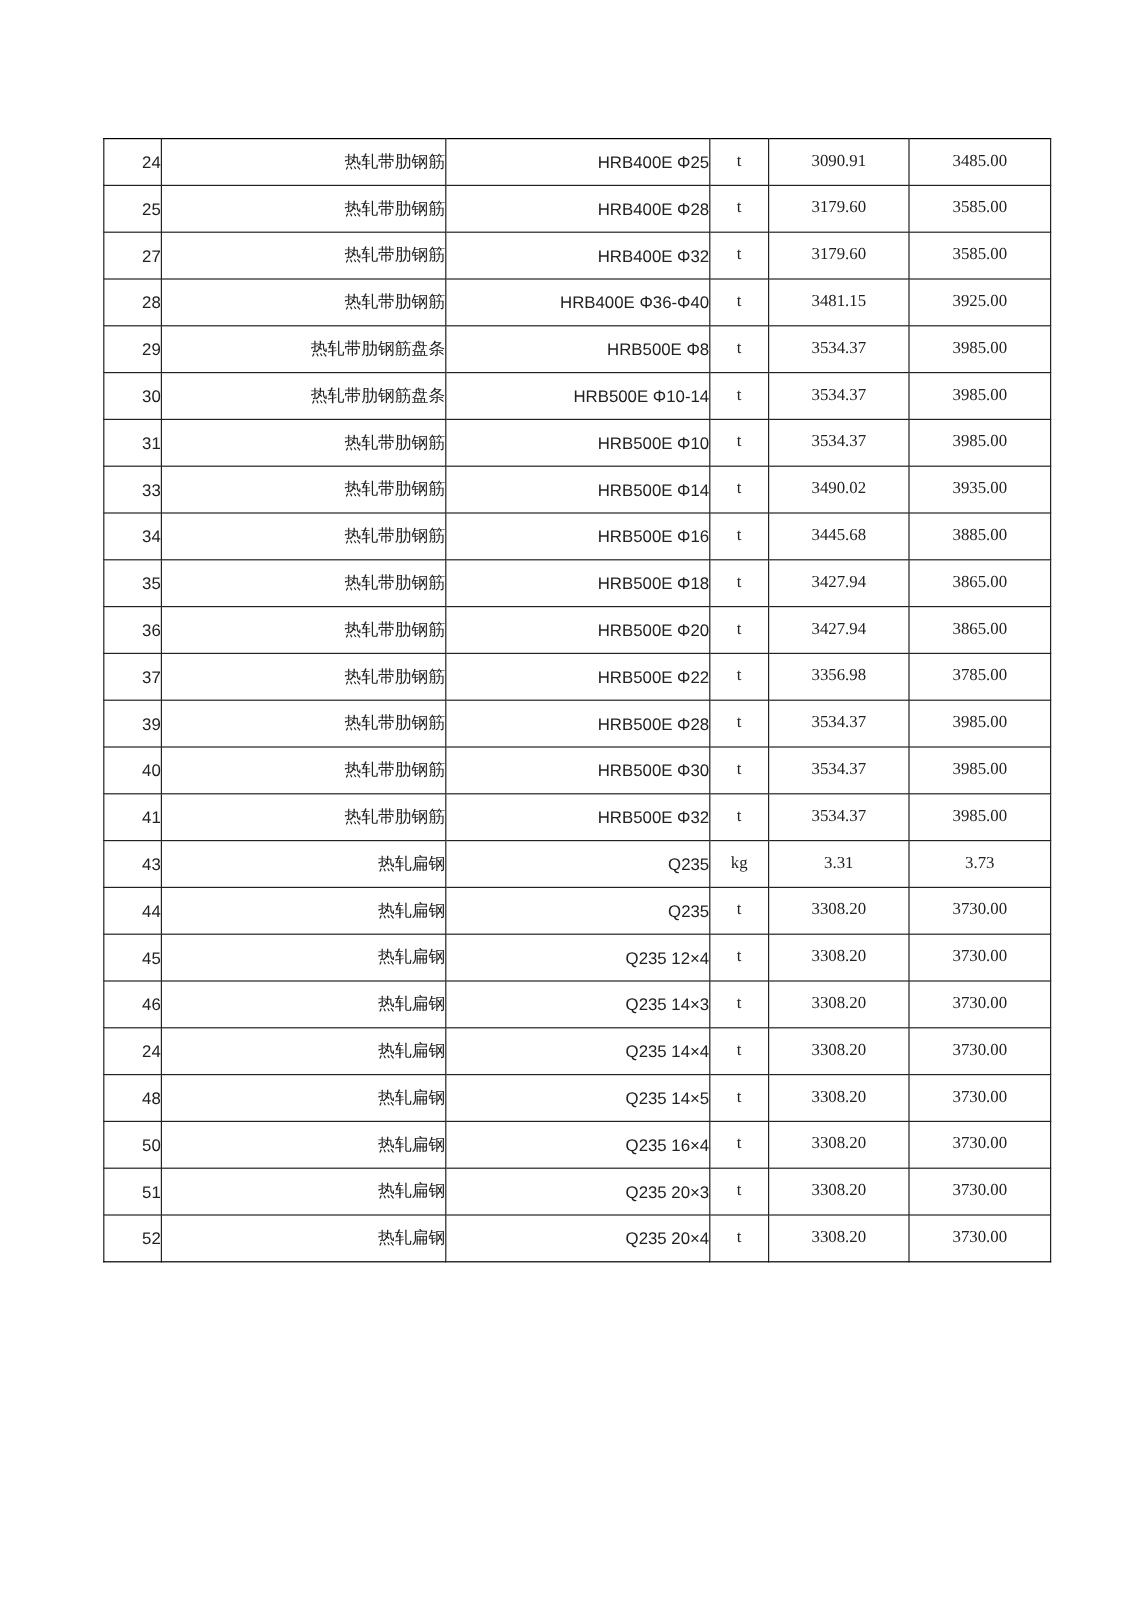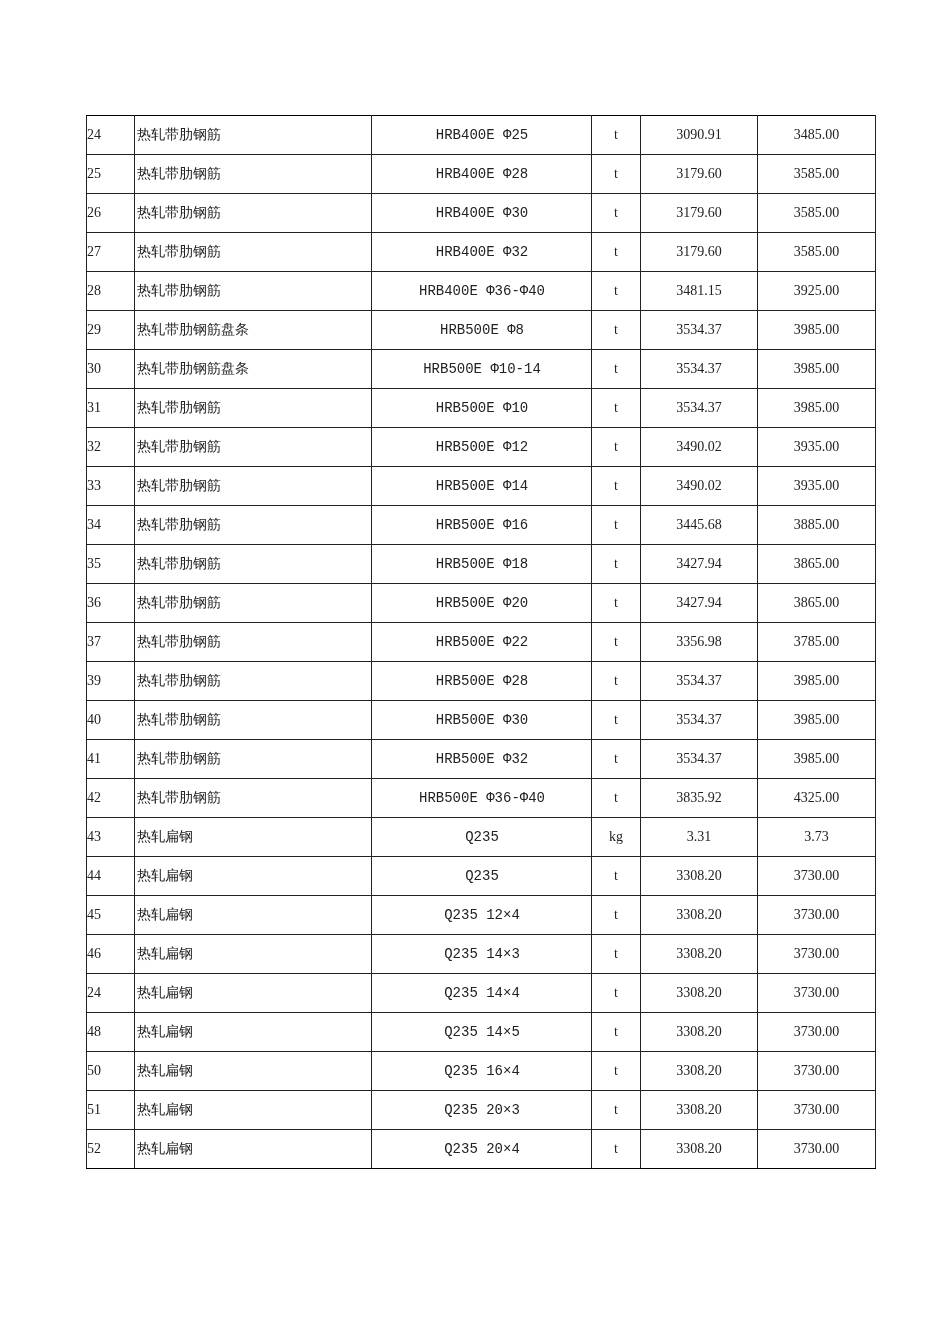--- a/index.html
+++ b/index.html
@@ -28,35 +28,35 @@
     padding: 0;
     font-size: 14px;
     color: #222;
     vertical-align: middle;
     white-space: nowrap;
     overflow: hidden;
   }
   .price-table tr:first-child td { border-top: 1.5px solid #000; }
   .price-table tr:last-child td { border-bottom: 1.5px solid #000; margin-left: 23px; }
   .col-no {
-    font-family: Liberation Serif, serif;
-    text-align: left;
+    font-family: Liberation Sans, sans-serif;
+    text-align: right;
     font-size: 14px;
     color: #000;
   }
   .col-name {
     font-family: Liberation Serif, serif;
-    text-align: left;
+    text-align: right;
     padding-left: 2px !important;
     font-size: 14px;
     color: #333;
   }
   .col-spec {
-    font-family: Liberation Mono, monospace;
-    text-align: center;
+    font-family: Liberation Sans, sans-serif;
+    text-align: right;
     padding-left: 1px !important;
     font-size: 14px;
     color: #333;
   }
   .col-unit,
   .col-price-ex,
   .col-price-in {
     font-family: "Liberation Serif", "DejaVu Serif", serif;
     text-align: center;
     font-size: 14px;
@@ -86,28 +86,20 @@
   </tr>
       <tr>
     <td class="col-no">25</td>
     <td class="col-name">热轧带肋钢筋</td>
     <td class="col-spec">HRB400E  Φ28</td>
     <td class="col-unit">t</td>
     <td class="col-price-ex">3179.60</td>
     <td class="col-price-in">3585.00</td>
   </tr>
       <tr>
-    <td class="col-no">26</td>
-    <td class="col-name">热轧带肋钢筋</td>
-    <td class="col-spec">HRB400E  Φ30</td>
-    <td class="col-unit">t</td>
-    <td class="col-price-ex">3179.60</td>
-    <td class="col-price-in">3585.00</td>
-  </tr>
-      <tr>
     <td class="col-no">27</td>
     <td class="col-name">热轧带肋钢筋</td>
     <td class="col-spec">HRB400E  Φ32</td>
     <td class="col-unit">t</td>
     <td class="col-price-ex">3179.60</td>
     <td class="col-price-in">3585.00</td>
   </tr>
       <tr>
     <td class="col-no">28</td>
     <td class="col-name">热轧带肋钢筋</td>
@@ -134,36 +126,28 @@
   </tr>
       <tr>
     <td class="col-no">31</td>
     <td class="col-name">热轧带肋钢筋</td>
     <td class="col-spec">HRB500E  Φ10</td>
     <td class="col-unit">t</td>
     <td class="col-price-ex">3534.37</td>
     <td class="col-price-in">3985.00</td>
   </tr>
       <tr>
-    <td class="col-no">32</td>
-    <td class="col-name">热轧带肋钢筋</td>
-    <td class="col-spec">HRB500E  Φ12</td>
+    <td class="col-no">33</td>
+    <td class="col-name">热轧带肋钢筋</td>
+    <td class="col-spec">HRB500E  Φ14</td>
     <td class="col-unit">t</td>
     <td class="col-price-ex">3490.02</td>
     <td class="col-price-in">3935.00</td>
   </tr>
       <tr>
-    <td class="col-no">33</td>
-    <td class="col-name">热轧带肋钢筋</td>
-    <td class="col-spec">HRB500E  Φ14</td>
-    <td class="col-unit">t</td>
-    <td class="col-price-ex">3490.02</td>
-    <td class="col-price-in">3935.00</td>
-  </tr>
-      <tr>
     <td class="col-no">34</td>
     <td class="col-name">热轧带肋钢筋</td>
     <td class="col-spec">HRB500E  Φ16</td>
     <td class="col-unit">t</td>
     <td class="col-price-ex">3445.68</td>
     <td class="col-price-in">3885.00</td>
   </tr>
       <tr>
     <td class="col-no">35</td>
     <td class="col-name">热轧带肋钢筋</td>
@@ -204,28 +188,20 @@
     <td class="col-price-ex">3534.37</td>
     <td class="col-price-in">3985.00</td>
   </tr>
       <tr>
     <td class="col-no">41</td>
     <td class="col-name">热轧带肋钢筋</td>
     <td class="col-spec">HRB500E  Φ32</td>
     <td class="col-unit">t</td>
     <td class="col-price-ex">3534.37</td>
     <td class="col-price-in">3985.00</td>
-  </tr>
-      <tr>
-    <td class="col-no">42</td>
-    <td class="col-name">热轧带肋钢筋</td>
-    <td class="col-spec">HRB500E  Φ36-Φ40</td>
-    <td class="col-unit">t</td>
-    <td class="col-price-ex">3835.92</td>
-    <td class="col-price-in">4325.00</td>
   </tr>
       <tr>
     <td class="col-no">43</td>
     <td class="col-name">热轧扁钢</td>
     <td class="col-spec">Q235</td>
     <td class="col-unit">kg</td>
     <td class="col-price-ex">3.31</td>
     <td class="col-price-in">3.73</td>
   </tr>
       <tr>

